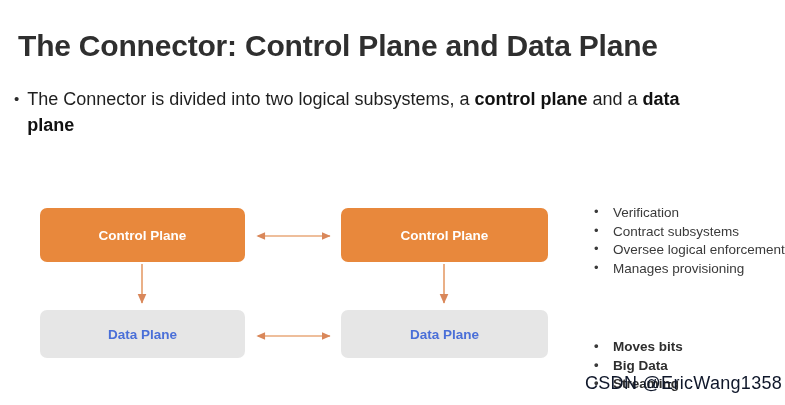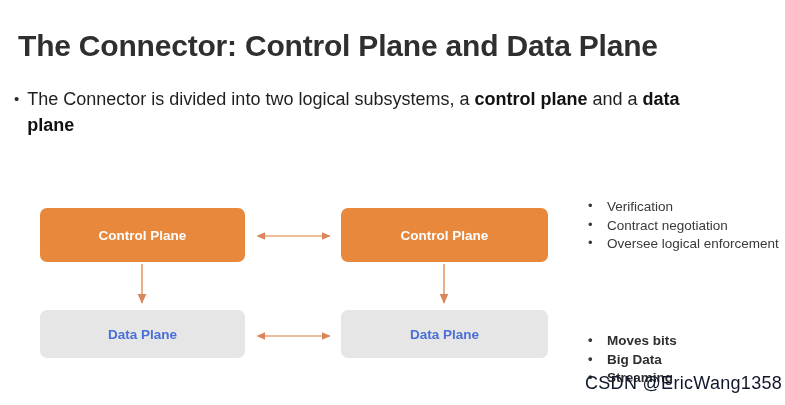--- a/index.html
+++ b/index.html
@@ -96,21 +96,21 @@
     left: 0; top: 0;
     width: 785px; height: 405px;
     pointer-events: none;
   }
 
   
   .side-list {
     position: absolute;
     left: 572px;
     list-style: none;
-    margin: 12px;
+    margin: 18px;
     padding: 0;
   }
   #list-control { top: 186px; }
   #list-data    { top: 320px; }
   .side-list li {
     position: relative;
     padding-left: 23px;
     font-size: 13.5px;
     line-height: 18.5px;
     color: #3a3a3a;
@@ -185,22 +185,23 @@
     <line x1="258" y1="336" x2="330" y2="336" stroke="#e8a87a" stroke-width="1.6" marker-start="url(#arrowStart)" marker-end="url(#arrowEnd)"></line>
 
     <line x1="142" y1="264" x2="142" y2="303" stroke="#e8a87a" stroke-width="1.8" marker-end="url(#arrowEnd)"></line>
 
     <line x1="444" y1="264" x2="444" y2="303" stroke="#e8a87a" stroke-width="1.8" marker-end="url(#arrowEnd)"></line>
   </svg>
 </div>
 
 <ul class="side-list" id="list-control">
   <li>Verification</li>
-  <li>Contract negotiation</li>
+  <li>Contract subsystems</li>
   <li>Oversee logical enforcement</li>
+  <li>Manages provisioning</li>
 </ul>
 
 <ul class="side-list" id="list-data">
   <li>Moves bits</li>
   <li>Big Data</li>
   <li>Streaming</li>
 </ul>
 
 <div class="watermark">CSDN @EricWang1358</div>
 

